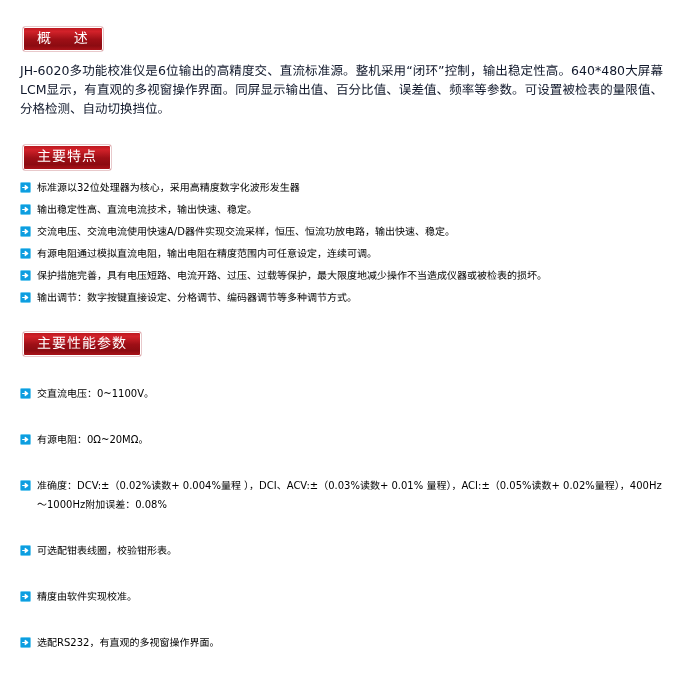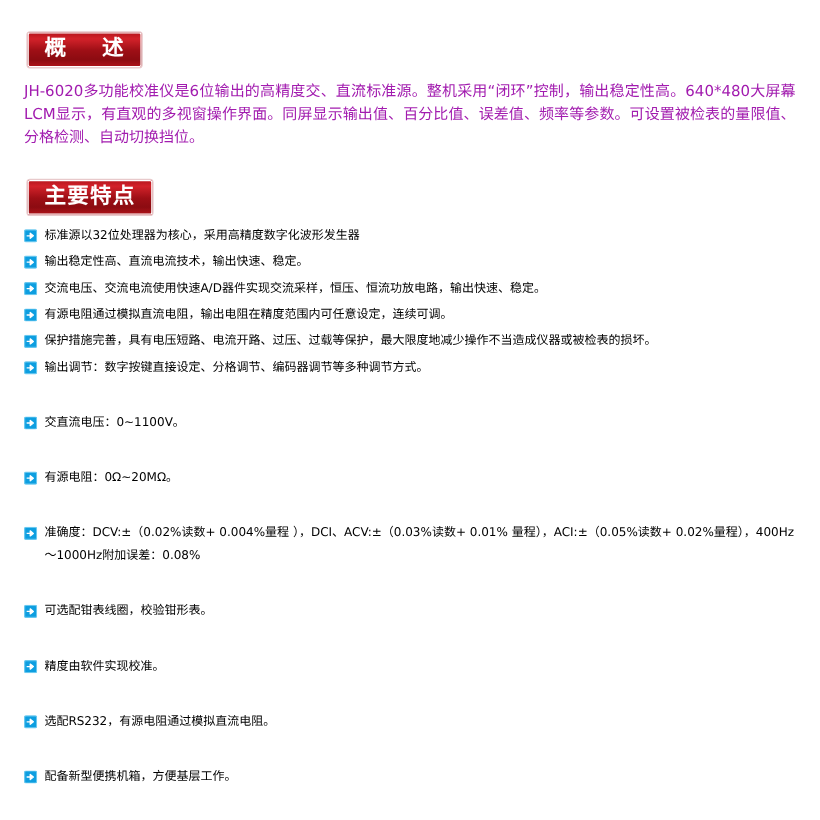--- a/index.html
+++ b/index.html
@@ -31,43 +31,43 @@
     padding: 4px 14px 5px 14px;
     background: linear-gradient(to bottom,
                 #b4151c 0%,
                 #d3222a 18%,
                 #9e0f16 52%,
                 #8c0b11 78%,
                 #b0141b 100%);
     border: 1px solid #e8c9cb;
     border-radius: 3px;
     color: #ffffff;
-    font-size: 18px;
-    font-weight: bold;
+    font-size: 14px;
+    font-weight: normal;
     letter-spacing: 1px;
     line-height: 1.1;
     white-space: pre;
     box-shadow: 0 0 0 1px #ffffff inset;
   }
   .badge-wrap {
     padding-top: 0;
   }
 
   .sec-overview   { margin-top: 26px; }
   .sec-features   { margin-top: 26px; }
   .sec-specs      { margin-top: 24px; }
 
   
   .para {
     margin: 9px 20px 0 20px;
     font-size: 12.5px;
     line-height: 19px;
     text-align: justify;
     text-justify: inter-ideograph;
-    color: #a21caf;
+    color: #0f172a;
   }
 
   
   .bullet-list {
     list-style: none;
     margin: 7px 0 0 0;
     padding: 0 18px 0 20px;
   }
   .bullet-item {
     position: relative;
@@ -161,20 +161,21 @@
             <rect x="0.5" y="0.5" width="10" height="10" rx="1" fill="#0d9ee0" stroke="#69c8ef" stroke-width="1"></rect>
             <path d="M2.2 5.5 h4.1 M5.2 3.4 l2.6 2.1 l-2.6 2.1 z" fill="#ffffff" stroke="#ffffff" stroke-width="1.1" stroke-linejoin="round"></path>
           </svg>
         </span>
         <span class="bullet-text">输出调节：数字按键直接设定、分格调节、编码器调节等多种调节方式。</span>
       </li>
     </ul>
   </div>
 
   <div class="sec-specs badge-wrap">
+    <div class="section-badge">主要性能参数</div>
 
     <ul class="bullet-list specs">
       <li class="bullet-item">
         <span class="bullet-icon">
           <svg width="11" height="11" viewBox="0 0 11 11" xmlns="http://www.w3.org/2000/svg">
             <rect x="0.5" y="0.5" width="10" height="10" rx="1" fill="#0d9ee0" stroke="#69c8ef" stroke-width="1"></rect>
             <path d="M2.2 5.5 h4.1 M5.2 3.4 l2.6 2.1 l-2.6 2.1 z" fill="#ffffff" stroke="#ffffff" stroke-width="1.1" stroke-linejoin="round"></path>
           </svg>
         </span>
         <span class="bullet-text">交直流电压：0~1100V。</span>
@@ -215,21 +216,21 @@
         </span>
         <span class="bullet-text">精度由软件实现校准。</span>
       </li>
       <li class="bullet-item">
         <span class="bullet-icon">
           <svg width="11" height="11" viewBox="0 0 11 11" xmlns="http://www.w3.org/2000/svg">
             <rect x="0.5" y="0.5" width="10" height="10" rx="1" fill="#0d9ee0" stroke="#69c8ef" stroke-width="1"></rect>
             <path d="M2.2 5.5 h4.1 M5.2 3.4 l2.6 2.1 l-2.6 2.1 z" fill="#ffffff" stroke="#ffffff" stroke-width="1.1" stroke-linejoin="round"></path>
           </svg>
         </span>
-        <span class="bullet-text">选配RS232，有源电阻通过模拟直流电阻。</span>
+        <span class="bullet-text">选配RS232，有直观的多视窗操作界面。</span>
       </li>
       <li class="bullet-item">
         <span class="bullet-icon">
           <svg width="11" height="11" viewBox="0 0 11 11" xmlns="http://www.w3.org/2000/svg">
             <rect x="0.5" y="0.5" width="10" height="10" rx="1" fill="#0d9ee0" stroke="#69c8ef" stroke-width="1"></rect>
             <path d="M2.2 5.5 h4.1 M5.2 3.4 l2.6 2.1 l-2.6 2.1 z" fill="#ffffff" stroke="#ffffff" stroke-width="1.1" stroke-linejoin="round"></path>
           </svg>
         </span>
         <span class="bullet-text">配备新型便携机箱，方便基层工作。</span>
       </li>

